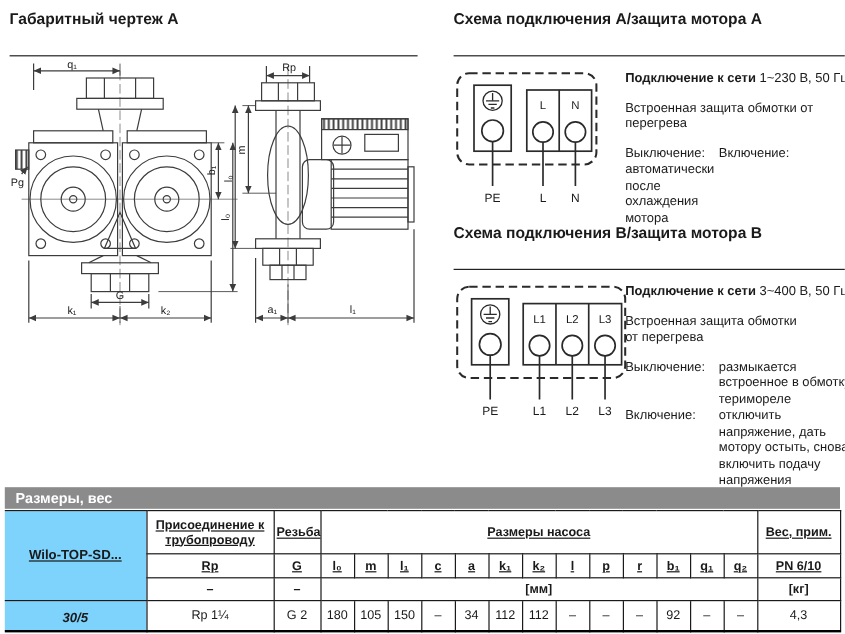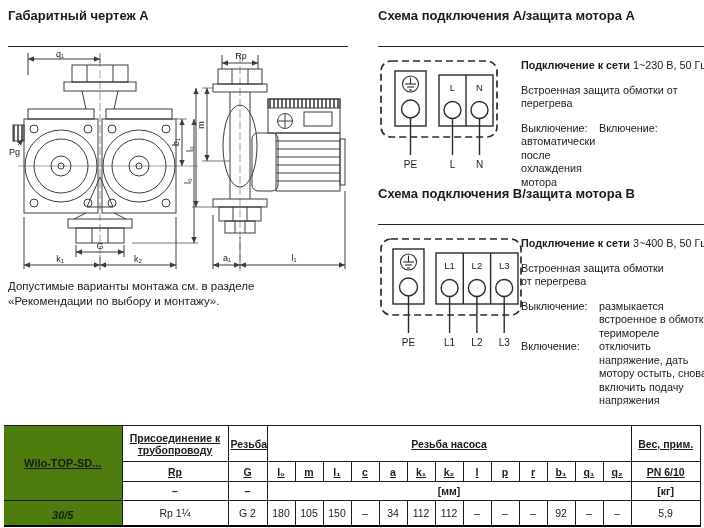--- a/index.html
+++ b/index.html
@@ -30,21 +30,21 @@
   .onoff{display:grid;grid-template-columns:78px 1fr;column-gap:0;}
   
   .band{position:absolute;left:4px;top:406px;width:696px;height:18px;background:#8b8b8b;
         color:#fff;font-size:12px;font-weight:bold;line-height:18px;padding-left:9px;box-sizing:border-box;}
   
   .tablewrap{position:absolute;left:4px;top:425px;width:696px;}
   table.dims{width:100%;border-collapse:collapse;table-layout:fixed;font-size:10.5px;
              border-top:1.8px solid #000;border-bottom:2px solid #000;}
   table.dims th,table.dims td{border:1px solid #1a1a1a;padding:1px 2px;text-align:center;vertical-align:middle;}
   table.dims th{font-weight:bold;text-decoration:underline;}
-  .cell-model{background:#4d7c0f;text-align:left;vertical-align:top;padding:3px 4px 0 6px;
+  .cell-model{background:#7dd3fc;text-align:left;vertical-align:top;padding:3px 4px 0 6px;
               font-weight:bold;font-size:11px;border-left:none !important;}
   tr.r1 th{height:33px;}
   tr.r2 th{height:17px;}
   tr.r3 td{height:16px;font-weight:bold;}
   tr.data td{border-top:1.8px solid #000;height:19px;}
   tr.data .cell-model{padding-top:4px;font-style:italic;}
 </style>
 </head>
 <body>
 
@@ -186,21 +186,20 @@
 
       <line x1="205" y1="166" x2="205" y2="220"></line>
         <line x1="232" y1="188" x2="232" y2="220" stroke-width="0.7"></line>
         <line x1="337" y1="142" x2="337" y2="220"></line>
       <line x1="205" y1="216" x2="232" y2="216" marker-start="url(#arr)" marker-end="url(#arr)"></line>
       <line x1="232" y1="216" x2="337" y2="216" marker-start="url(#arr)" marker-end="url(#arr)"></line>
       <text x="219" y="212" text-anchor="middle" stroke="none" fill="#1a1a1a">a₁</text>
       <text x="286" y="212" text-anchor="middle" stroke="none" fill="#1a1a1a">l₁</text>
     </svg>
 
-    <p class="note">Допустимые варианты монтажа см. в разделе «Рекомендации по выбору и монтажу».</p>
   </div>
 
   <div class="col-right">
 
     <div class="sec secA">
       <h2 class="sec-h">Схема подключения A/защита мотора A</h2>
       <div class="sec-body">
         <div class="term-wrap">
           <svg class="term" width="125" height="112" viewBox="0 0 125 112" stroke="#2a2a2a" fill="none" stroke-width="1.4">
             <rect x="3" y="3" width="116" height="76" rx="10" stroke-dasharray="7 4" stroke-width="1.7"></rect>
@@ -276,20 +275,21 @@
             <div>Выключение:</div>
             <div>размыкается встроенное в обмотку теримореле</div>
             <div>Включение:</div>
             <div>отключить напряжение, дать мотору остыть, снова включить подачу напряжения</div>
           </div>
         </div>
       </div>
     </div>
   </div>
 
+  <div class="band">Размеры, вес</div>
 
   <div class="tablewrap">
     <table class="dims">
       <colgroup>
         <col style="width:118px">
           <col style="width:106px">
           <col style="width:39px">
         <col style="width:28px">
           <col style="width:28px">
           <col style="width:28px">
@@ -303,21 +303,21 @@
           <col style="width:28px">
           <col style="width:28px">
         <col style="width:28px">
           <col style="width:69px">
       </colgroup>
       <tbody>
           <tr class="r1">
         <th class="cell-model" rowspan="3">Wilo-TOP-SD...</th>
         <th>Присоединение к трубопроводу</th>
         <th>Резьба</th>
-        <th colspan="13">Резьба насоса</th>
+        <th colspan="13">Размеры насоса</th>
         <th>Вес, прим.</th>
       </tr>
       <tr class="r2">
         <th>Rp</th>
         <th>G</th>
         <th>l₀</th>
         <th>m</th>
         <th>l₁</th>
         <th>c</th>
         <th>a</th>
@@ -347,18 +347,18 @@
         <td>–</td>
         <td>34</td>
         <td>112</td>
         <td>112</td>
         <td>–</td>
         <td>–</td>
         <td>–</td>
         <td>92</td>
         <td>–</td>
         <td>–</td>
-        <td>5,9</td>
+        <td>4,3</td>
       </tr>
     </tbody>
       </table>
   </div>
 </div>
 
 </body></html>

